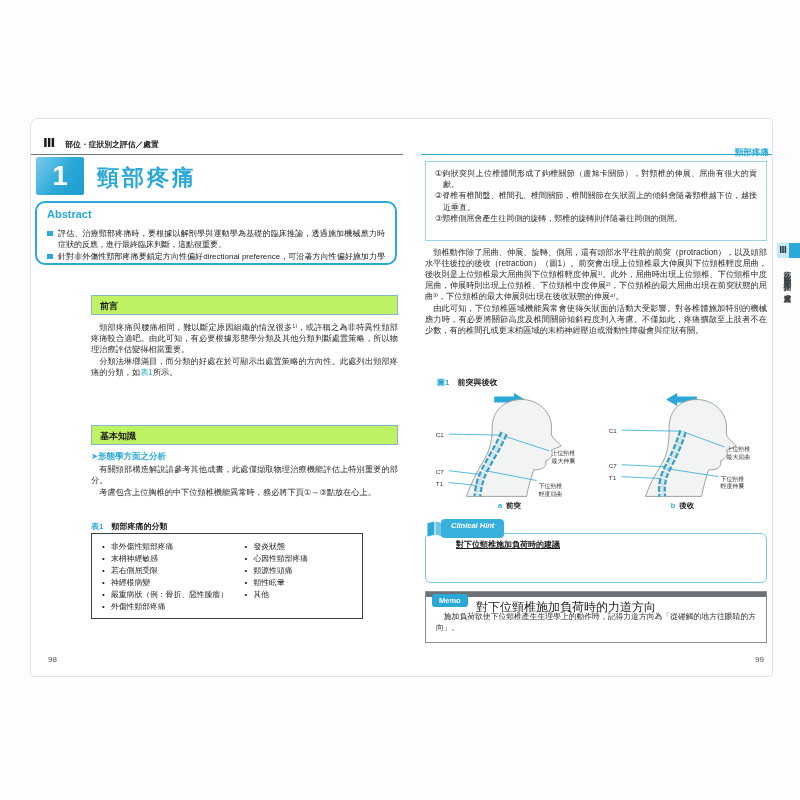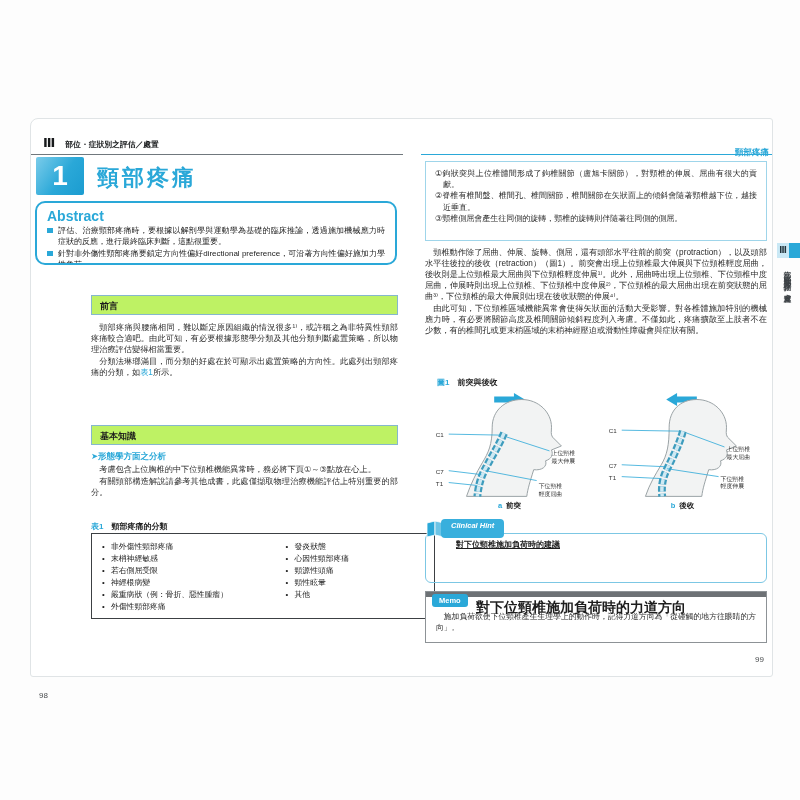--- a/index.html
+++ b/index.html
@@ -19,41 +19,41 @@
   .l-header .numeral{font-size:13px;font-weight:bold;color:#17191b;margin-right:10px;}
   .l-header .lbl{font-size:7.8px;font-weight:bold;color:#17191b;}
   .chap-num{position:absolute;left:5px;top:38px;width:48px;height:38px;
     background:linear-gradient(125deg,#7bccea 0%,#2aa8d8 55%,#1b9cd0 100%);
     color:#fff;font-size:28px;font-weight:bold;display:flex;align-items:center;justify-content:center;
     border-radius:2px;}
   .chap-title{position:absolute;left:66px;top:44px;font-size:22px;font-weight:bold;
     color:#2aa8d8;letter-spacing:3px;}
   .abstract{position:absolute;left:4px;top:82px;width:362px;height:64px;
     border:2px solid #2aa8d8;border-radius:10px;padding:5px 10px;box-sizing:border-box;overflow:hidden;}
-  .abstract .ab-head{font-size:14px;font-weight:bold;color:#2aa8d8;margin-bottom:1px;}
+  .abstract .ab-head{font-size:11px;font-weight:bold;color:#2aa8d8;margin-bottom:8px;}
   .abstract ul{margin:0;padding:0;list-style:none;}
   .abstract li{position:relative;padding-left:11px;font-size:8px;line-height:11px;
     text-align:justify;margin-bottom:1px;}
   .abstract li::before{content:"";position:absolute;left:0;top:2.5px;width:5.5px;height:5.5px;background:#2aa8d8;}
   .intro-head{position:absolute;left:60px;top:176px;width:307px;height:20px;}
   .intro-body{position:absolute;left:60px;top:203px;width:307px;height:102px;overflow:hidden;}
   .basics-head{position:absolute;left:60px;top:306px;width:307px;height:20px;}
   .basics-sub{position:absolute;left:60px;top:332px;font-size:8.5px;font-weight:bold;color:#2aa8d8;}
   .basics-body{position:absolute;left:60px;top:345px;width:307px;height:56px;overflow:hidden;}
   .tbl-label{position:absolute;left:60px;top:402px;font-size:8px;font-weight:bold;}
   .tbl-label .ref{color:#2aa8d8;margin-right:8px;}
-  .tbl-box{position:absolute;left:60px;top:414px;width:344px;height:86px;border:1px solid #3c4043;
+  .tbl-box{position:absolute;left:60px;top:414px;width:272px;height:86px;border:1px solid #3c4043;
     padding:7px 10px;box-sizing:border-box;display:flex;overflow:hidden;}
   .tbl-box ul{margin:0;padding:0;list-style:none;}
   .tbl-col1{width:57%;}
   .tbl-col2{width:43%;}
   .tbl-box li{position:relative;padding-left:9px;font-size:7.8px;line-height:12px;color:#222;}
   .tbl-box li::before{content:"\2022";position:absolute;left:0;top:0;color:#222;}
   .pagenum{position:absolute;font-size:8px;color:#4a4d4f;}
-  .pn-left{left:8px;top:536px;margin-top:36px;}
+  .pn-left{left:17px;top:536px;}
   .pn-right{right:8px;top:536px;}
   
   .rcol{position:absolute;left:390px;top:0;width:351px;height:557px;}
   .r-header{position:absolute;left:0;top:14px;width:100%;height:22px;border-bottom:1px solid #2aa8d8;
     text-align:right;box-sizing:border-box;padding-right:3px;}
   .r-header .rh{font-size:8.5px;font-weight:bold;color:#2aa8d8;position:relative;top:8px;}
   .points-box{position:absolute;left:4px;top:42px;width:342px;height:80px;border:1px solid #9fd5ea;
     padding:6px 9px;box-sizing:border-box;overflow:hidden;}
   .points-box p{margin:0;font-size:8px;line-height:11.2px;text-align:justify;
     padding-left:8px;text-indent:-8px;color:#2b2b2b;}
@@ -71,21 +71,21 @@
   .ch-box{position:absolute;left:4px;top:414px;width:342px;height:50px;border:1px solid #7cc7e4;
     border-radius:6px;padding:5px 10px 5px 30px;box-sizing:border-box;overflow:hidden;}
   .ch-title{font-size:8px;font-weight:bold;color:#1d1d1d;margin-bottom:17px;text-decoration:underline;}
   .ch-body{font-size:7.8px;line-height:10.8px;text-align:justify;text-indent:1em;color:#2b2b2b;}
   
   .memo-box{position:absolute;left:4px;top:472px;width:342px;height:52px;border:1px solid #8d9296;
     box-sizing:border-box;overflow:hidden;background:#fff;}
   .memo-bar{position:absolute;left:0;top:0;width:100%;height:5px;background:#6d7175;}
   .memo-badge{position:absolute;left:6px;top:2px;background:#2aa8d8;color:#fff;font-size:7.5px;
     font-weight:bold;padding:2px 7px;border-radius:3px;}
-  .memo-title{position:absolute;left:50px;top:7px;font-size:14px;font-weight:bold;color:#1d1d1d;}
+  .memo-title{position:absolute;left:50px;top:7px;font-size:12px;font-weight:normal;color:#1d1d1d;}
   .memo-body{position:absolute;left:10px;top:20px;width:320px;font-size:7.8px;line-height:10.8px;
     text-align:justify;text-indent:1em;color:#2b2b2b;}
   
   .side-tab{position:absolute;left:777px;top:243px;width:24px;}
   .tab-box{display:flex;width:24px;height:15px;}
   .tab-box .tb-l{width:12px;height:15px;background:#c9e8f5;color:#23343c;font-size:8px;font-weight:bold;
     display:flex;align-items:center;justify-content:center;}
   .tab-box .tb-r{width:12px;height:15px;background:#2aa8d8;}
   .tab-label{margin-top:7px;margin-left:5px;writing-mode:vertical-rl;text-orientation:upright;
     font-size:7.5px;font-weight:bold;color:#3c4145;letter-spacing:1.5px;height:150px;}
@@ -116,22 +116,22 @@
     <div class="intro-head sec-box">前言</div>
 
     <div class="intro-body body-txt">
       <p>頸部疼痛與腰痛相同，難以斷定原因組織的情況很多¹⁾，或許稱之為非特異性頸部疼痛較合適吧。由此可知，有必要根據形態學分類及其他分類判斷處置策略，所以物理治療評估變得相當重要。</p>
       <p><span>分類法琳瑯滿目，而分類的好處在於可顯示出處置策略的方向性。此處列出頸部疼痛的分類，如</span><span class="blue">表1</span><span>所示。</span></p>
     </div>
 
     <div class="basics-head sec-box">基本知識</div>
     <div class="basics-sub">➤形態學方面之分析</div>
     <div class="basics-body body-txt">
+      <p>有關頸部構造解說請參考其他成書，此處僅擷取物理治療機能評估上特別重要的部分。</p>
       <p>考慮包含上位胸椎的中下位頸椎機能異常時，務必將下頁①～③點放在心上。</p>
-      <p>有關頸部構造解說請參考其他成書，此處僅擷取物理治療機能評估上特別重要的部分。</p>
     </div>
 
     <div class="tbl-label">
       <span class="ref">表1</span><span>頸部疼痛的分類</span>
     </div>
     <div class="tbl-box">
       <ul class="tbl-col1">
         <li>非外傷性頸部疼痛</li>
         <li>末梢神經敏感</li>
         <li>若右側屈受限</li>

